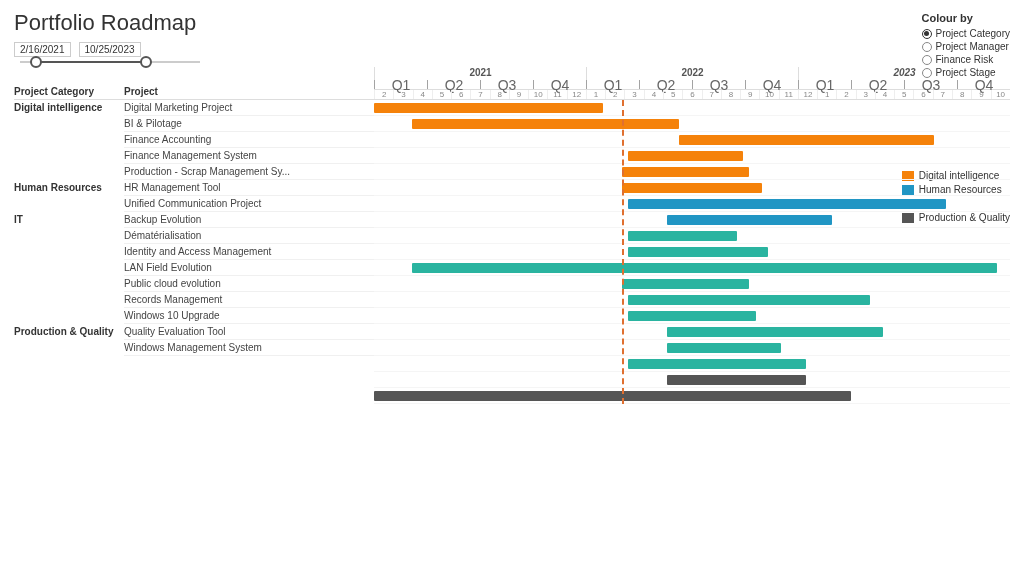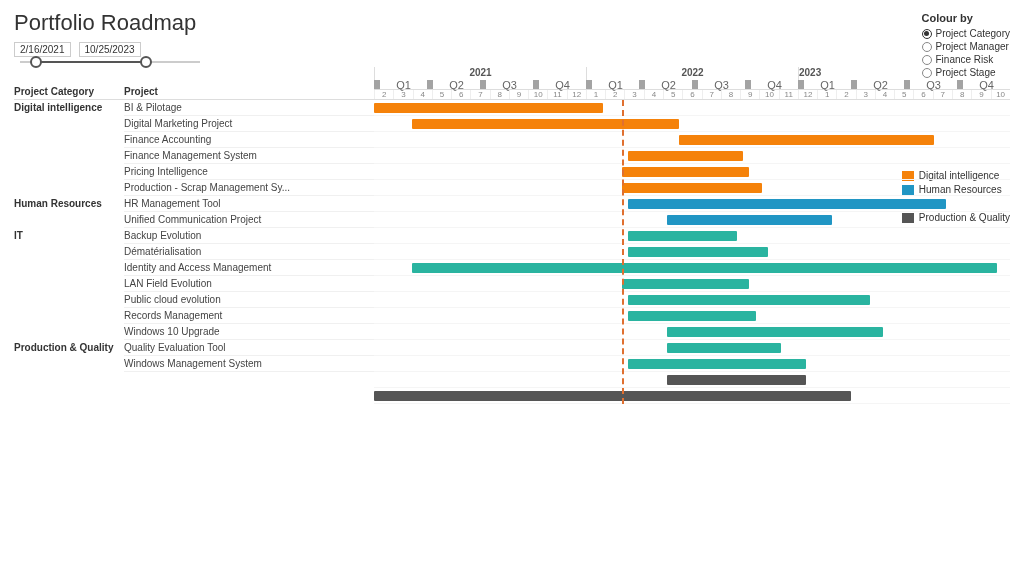--- a/index.html
+++ b/index.html
@@ -110,23 +110,23 @@
       height: 10px;
       border-bottom: 1px solid #ddd;
     }
     .month-row {
       display: flex;
       height: 10px;
       border-bottom: 1px solid #ddd;
     }
     .quarter-cell {
       text-align: left;
-      font-size: 11px;
+      font-size: 14px;
       color: #666;
-      border-left: 6px solid #a3a3a3;
+      border-left: 1px solid #a3a3a3;
       display: flex;
       align-items: center;
       justify-content: center;
     }
     .month-cell {
       text-align: center;
       font-size: 8px;
       color: #888;
       border-left: 1px solid #eee;
       display: flex;
@@ -280,25 +280,24 @@
       <div style="height:33px; display:flex; align-items:flex-end; padding-bottom:2px; border-bottom:1px solid #ddd;">
         <div style="width:110px; font-weight:600; font-size:10px; color:#333;">Project Category</div>
         <div style="width:250px; font-weight:600; font-size:10px; color:#333;margin-top:7px;">Project</div>
       </div>
 
       <div class="data-rows">
 
         <div class="category-block">
           <div class="category-label">Digital intelligence</div>
           <div class="projects-list">
+            <div class="project-row">Digital Marketing Project</div>
             <div class="project-row">BI &amp; Pilotage</div>
-            <div class="project-row">Digital Marketing Project</div>
             <div class="project-row">Finance Accounting</div>
             <div class="project-row">Finance Management System</div>
-            <div class="project-row">Pricing Intelligence</div>
             <div class="project-row">Production - Scrap Management Sy...</div>
           </div>
         </div>
 
         <div class="category-block">
           <div class="category-label">Human Resources</div>
           <div class="projects-list">
             <div class="project-row">HR Management Tool</div>
             <div class="project-row">Unified Communication Project</div>
           </div>
@@ -327,21 +326,21 @@
       </div>
     </div>
 
     <div class="gantt-area" style="position:relative;">
 
       <div style="position:relative;">
 
         <div class="year-row" style="font-size:10px;font-weight:600;color:#555;">
           <div style="flex:1;text-align:center;border-left:1px solid #ddd;">2021</div>
           <div style="flex:1;text-align:center;border-left:1px solid #ddd;">2022</div>
-          <div style="flex:1;text-align:left;border-left:1px solid #ddd;">2023</div>
+          <div style="flex:1;text-align:center;border-left:1px solid #ddd;font-style:italic;">2023</div>
         </div>
 
         <div class="quarter-row">
           <div class="quarter-cell" style="flex:1;">Q1</div>
           <div class="quarter-cell" style="flex:1;">Q2</div>
           <div class="quarter-cell" style="flex:1;">Q3</div>
           <div class="quarter-cell" style="flex:1;">Q4</div>
           <div class="quarter-cell" style="flex:1;">Q1</div>
           <div class="quarter-cell" style="flex:1;">Q2</div>
           <div class="quarter-cell" style="flex:1;">Q3</div>

